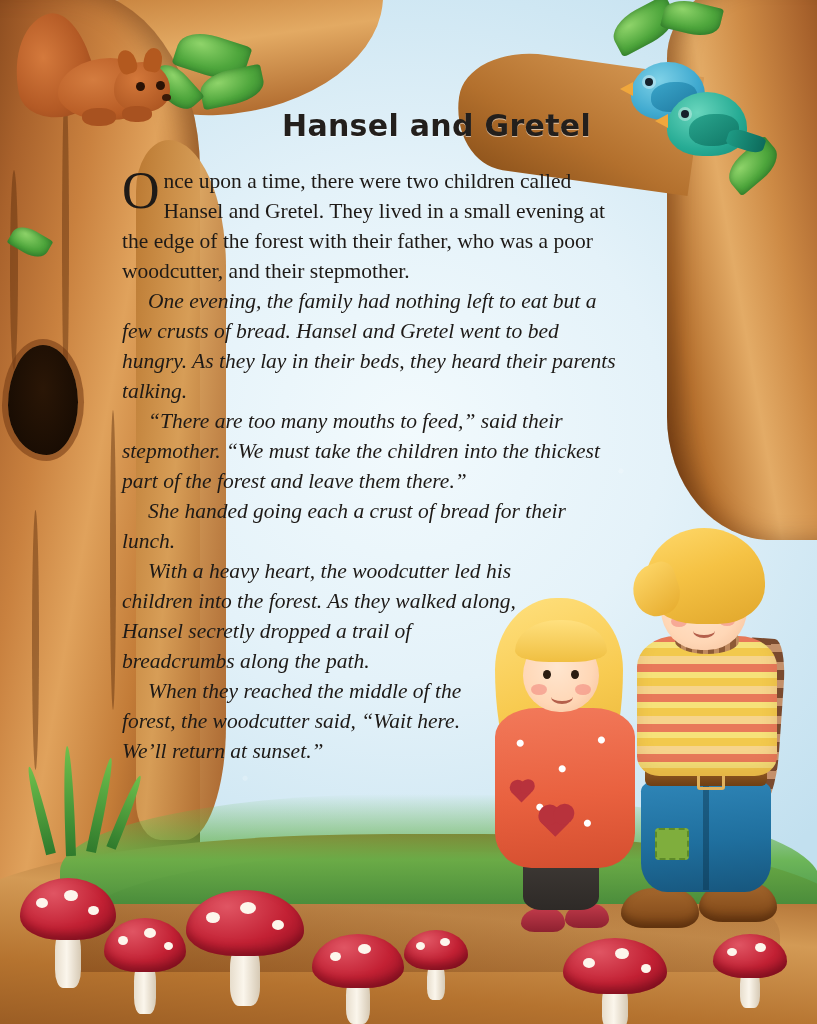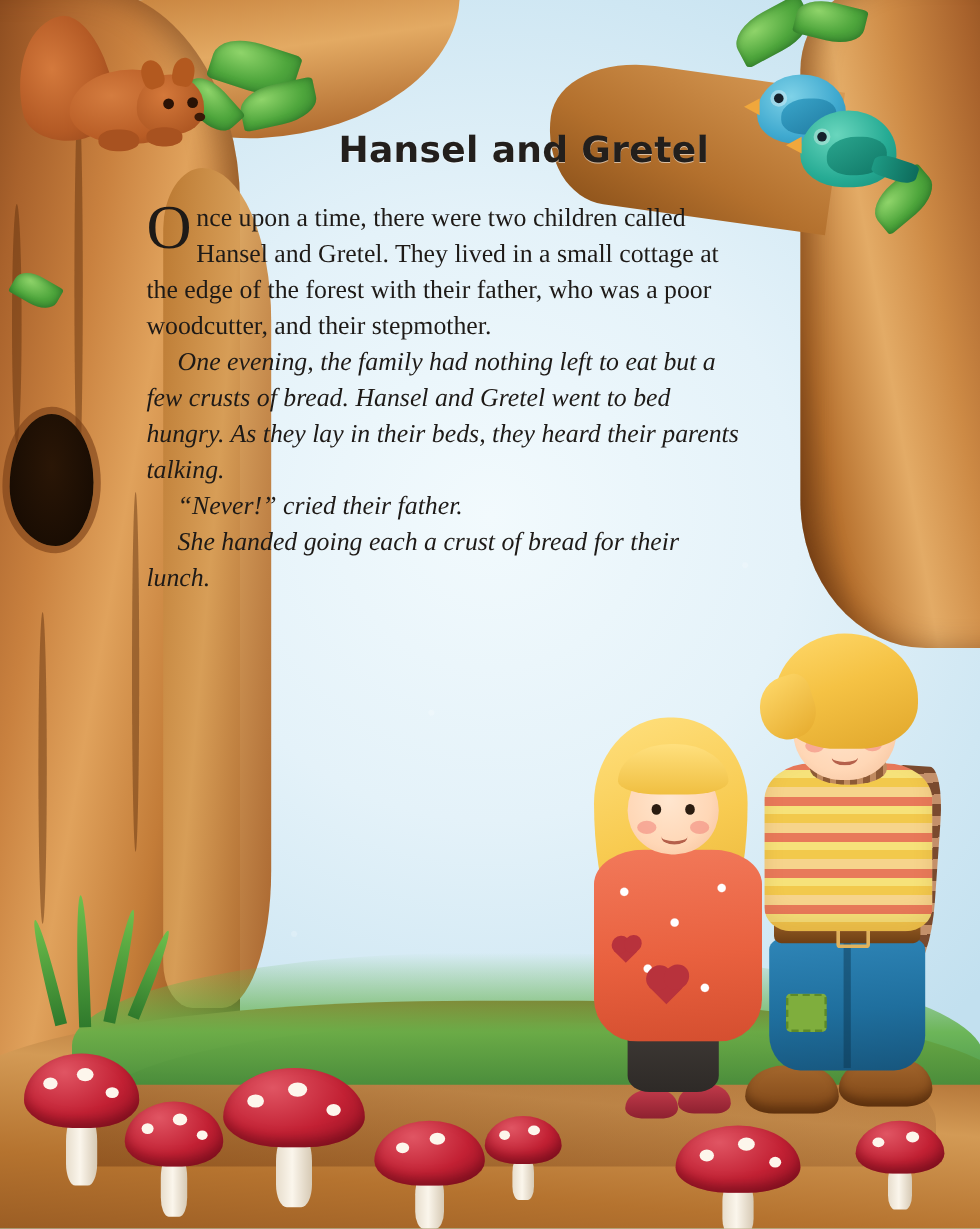--- a/index.html
+++ b/index.html
@@ -581,19 +581,21 @@
       <div class="dot" style="left:14px; top:14px; width:10px; height:8px;"></div>
       <div class="dot" style="left:42px; top:9px; width:11px; height:9px;"></div>
     </div>
   </div>
 
   <div class="title">
     <span class="title-inner">Hansel and Gretel</span>
   </div>
 
   <div class="story">
-    <p class="narrow-1"><span class="dropcap">O</span><span>nce upon a time, there were two children called Hansel and Gretel. They lived in a small cottage at the edge of the forest with their father, who was a poor woodcutter, and their stepmother.</span></p>
+    <p class="narrow-1"><span class="dropcap">O</span><span>nce upon a time, there were two children called Hansel and Gretel. They lived in a small evening at the edge of the forest with their father, who was a poor woodcutter, and their stepmother.</span></p>
     <p class="narrow-1">One evening, the family had nothing left to eat but a few crusts of bread. Hansel and Gretel went to bed hungry. As they lay in their beds, they heard their parents talking.</p>
-    <p class="narrow-1">“Never!” cried their father.</p>
+    <p class="narrow-1">“There are too many mouths to feed,” said their stepmother. “We must take the children into the thickest part of the forest and leave them there.”</p>
     <p class="narrow-2">She handed going each a crust of bread for their lunch.</p>
+    <p class="narrow-3">With a heavy heart, the woodcutter led his children into the forest. As they walked along, Hansel secretly dropped a trail of breadcrumbs along the path.</p>
+    <p class="narrow-4">When they reached the middle of the forest, the woodcutter said, “Wait here. We’ll return at sunset.”</p>
   </div>
 
 </div>
 
 </body></html>

